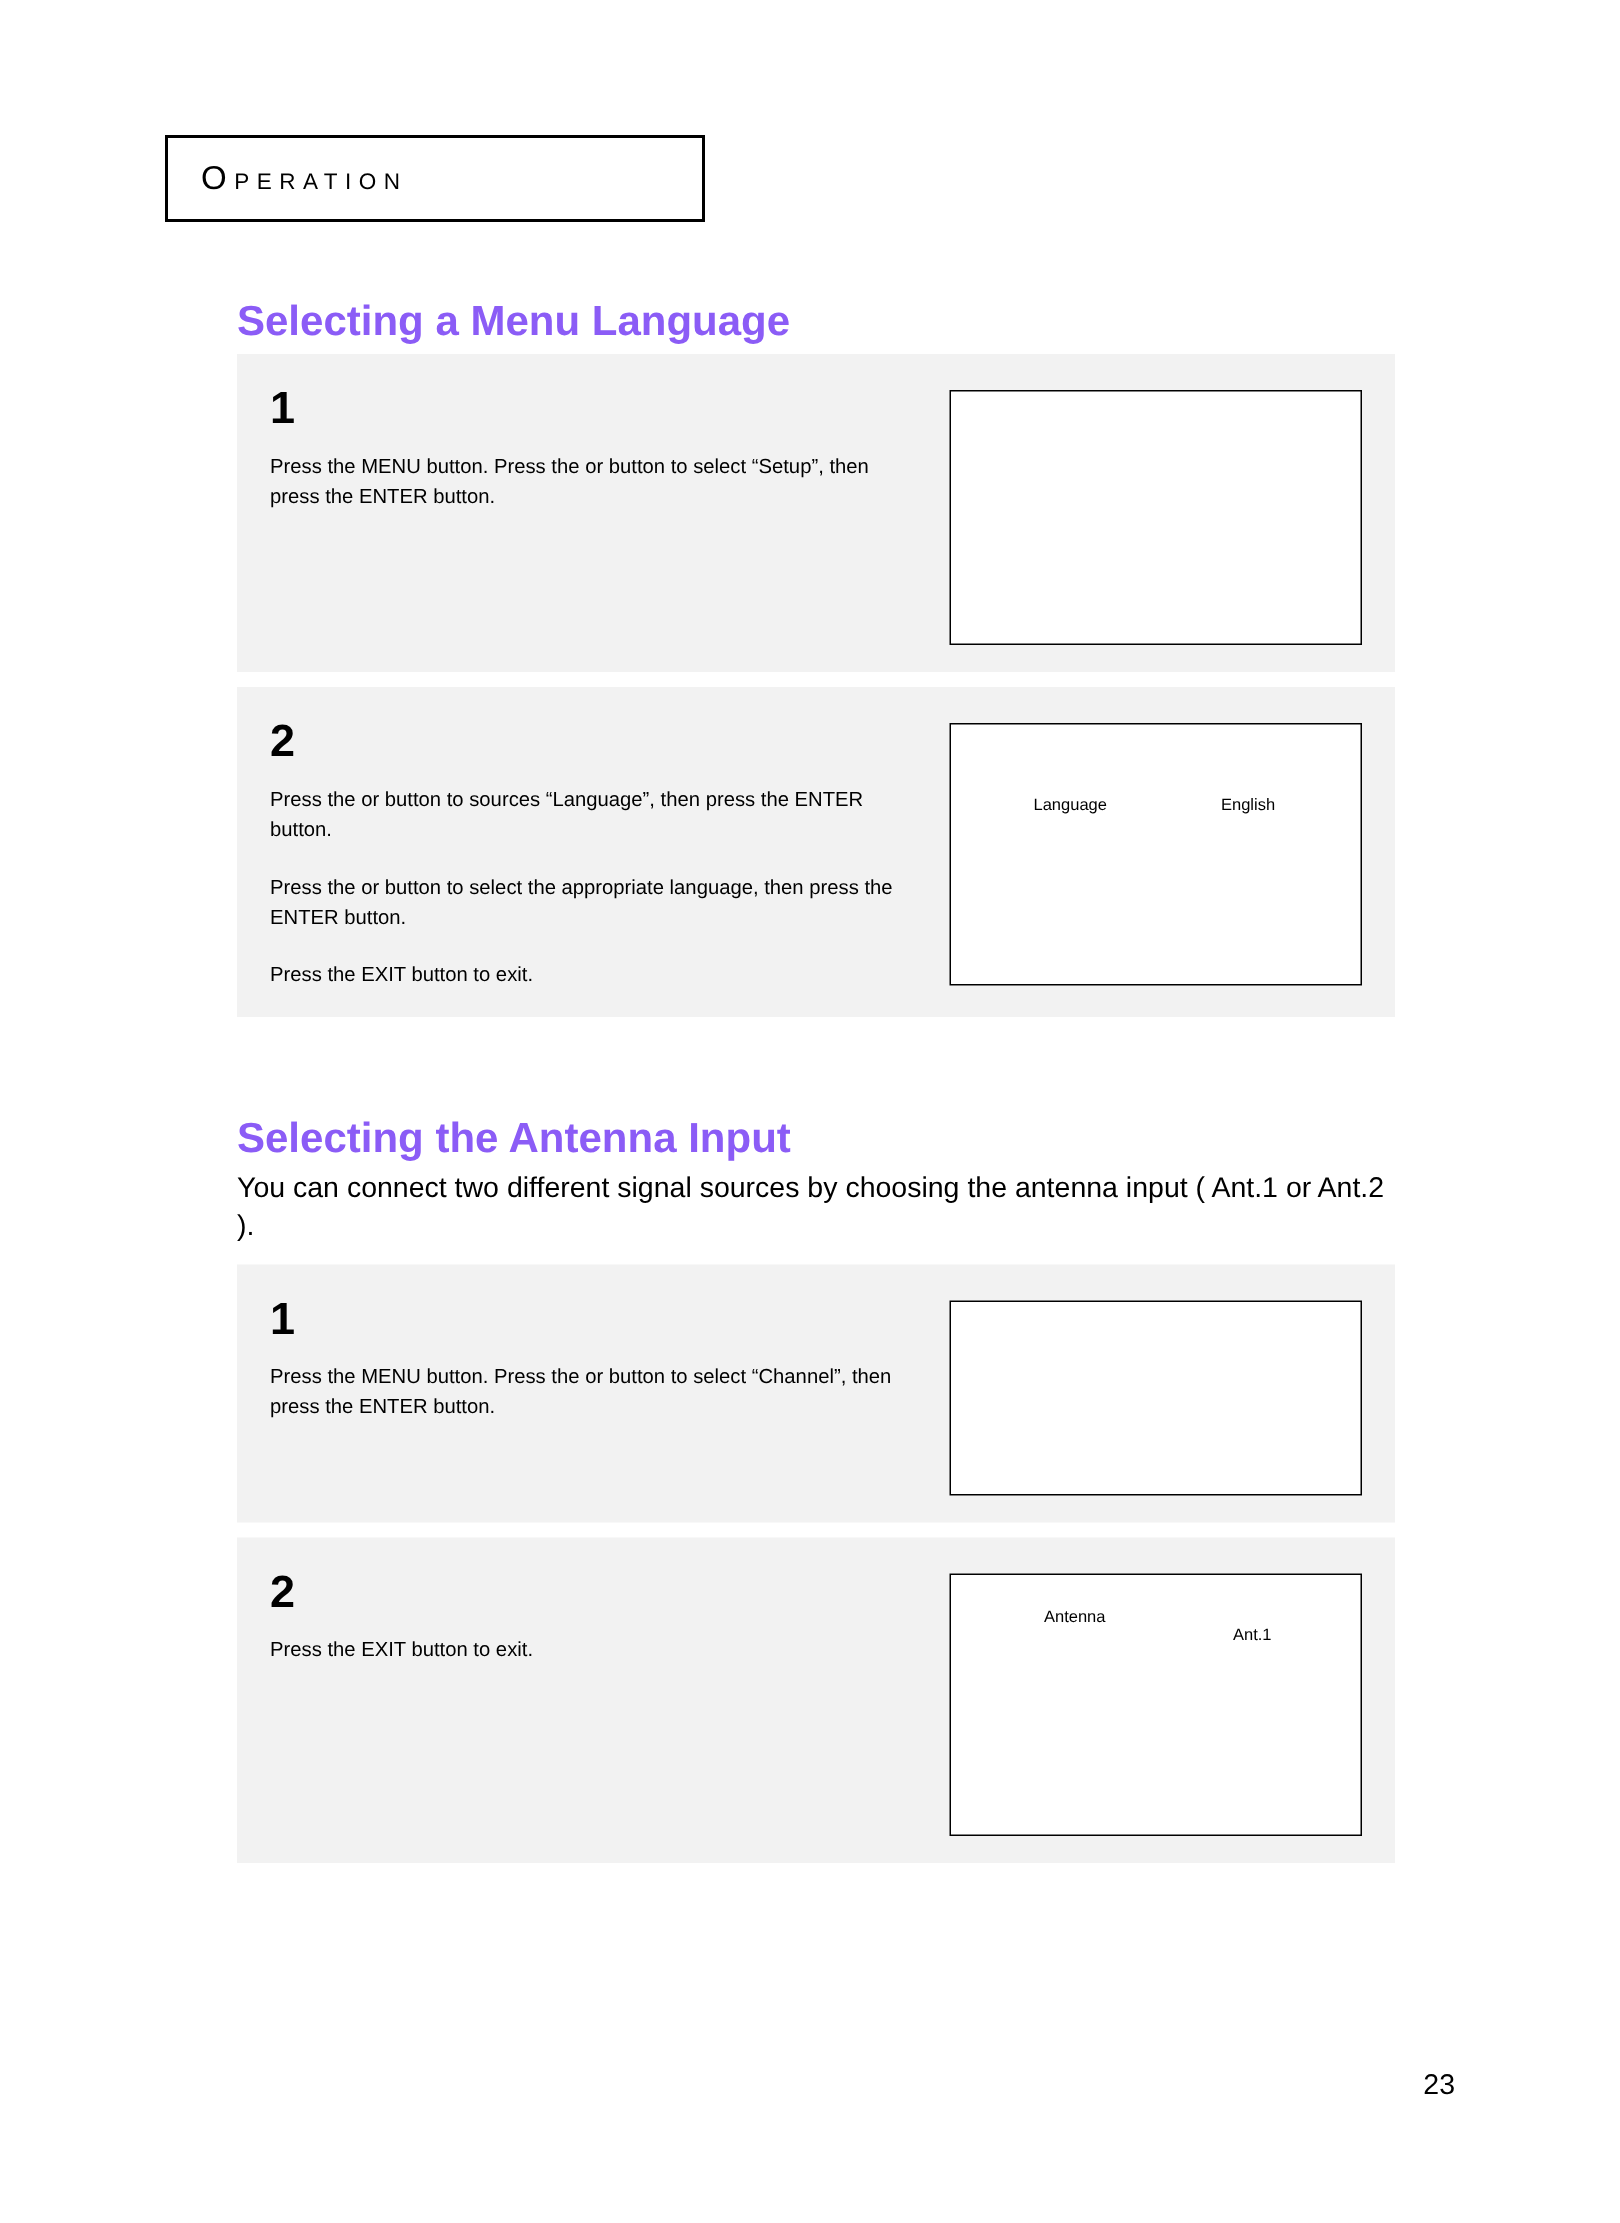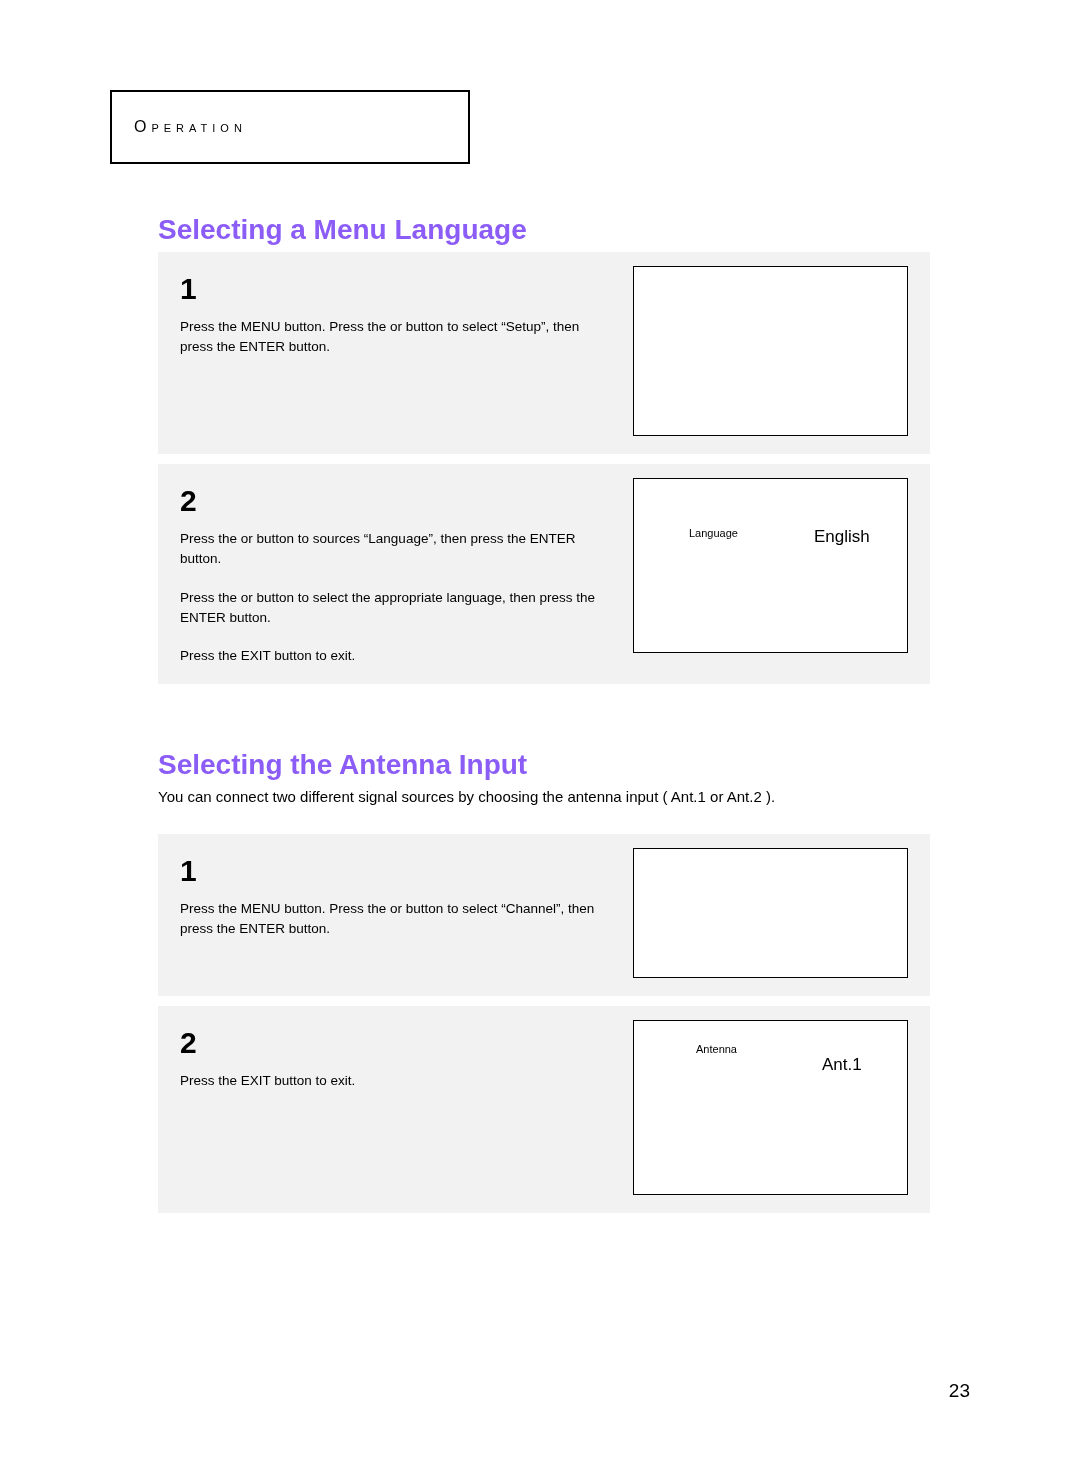--- a/index.html
+++ b/index.html
@@ -11,39 +11,39 @@
     height: 1482px;
     position: relative;
     padding: 90px 110px 60px 110px;
   }
   .header-box {
     border: 2px solid #000;
     width: 360px;
     margin-bottom: 50px;
   }
   .header-title {
-    padding: 26px 22px;
-    font-size: 16px;
+    padding: 14px 22px;
+    font-size: 22px;
     letter-spacing: 5px;
     font-variant: small-caps;
   }
   .section-heading {
     font-size: 28px;
     font-weight: bold;
     letter-spacing: 0;
     margin-left: 48px;
     margin-bottom: 6px;
     color: #8b5cf6;
   }
   .intro-text {
-    font-size: 15px;
+    font-size: 19px;
     line-height: 1.3;
     margin-left: 48px;
     margin-right: 40px;
-    margin-bottom: 27px;
+    margin-bottom: 12px;
   }
   .step-block {
     background: #f2f2f2;
     margin-left: 48px;
     margin-right: 40px;
     margin-bottom: 10px;
     padding: 14px 22px 18px 22px;
     display: flex;
     gap: 20px;
     align-items: flex-start;
@@ -60,33 +60,33 @@
     margin-bottom: 6px;
   }
   .step-left p { margin-bottom: 18px; }
   .step-left p:last-child { margin-bottom: 0; }
   .screen-box {
     flex: 0 0 275px;
     height: 170px;
     border: 1px solid #000;
     background: #fff;
     position: relative;
-    margin-top: 0;
+    margin-top: 10px;
   }
   .screen-box-short { height: 130px; }
   .screen-box-tall { height: 175px; }
   .screen-line {
     position: absolute;
     font-size: 11px;
     top: 48px;
     left: 55px;
   }
   .screen-val {
     position: absolute;
-    font-size: 17px;
+    font-size: 11px;
     top: 48px;
     left: 180px;
   }
   .screen-line-ant { top: 22px; left: 62px; }
   .screen-val-ant { top: 34px; left: 188px; }
   .page-num {
     position: absolute;
     right: 110px;
     bottom: 80px;
     font-size: 19px;

